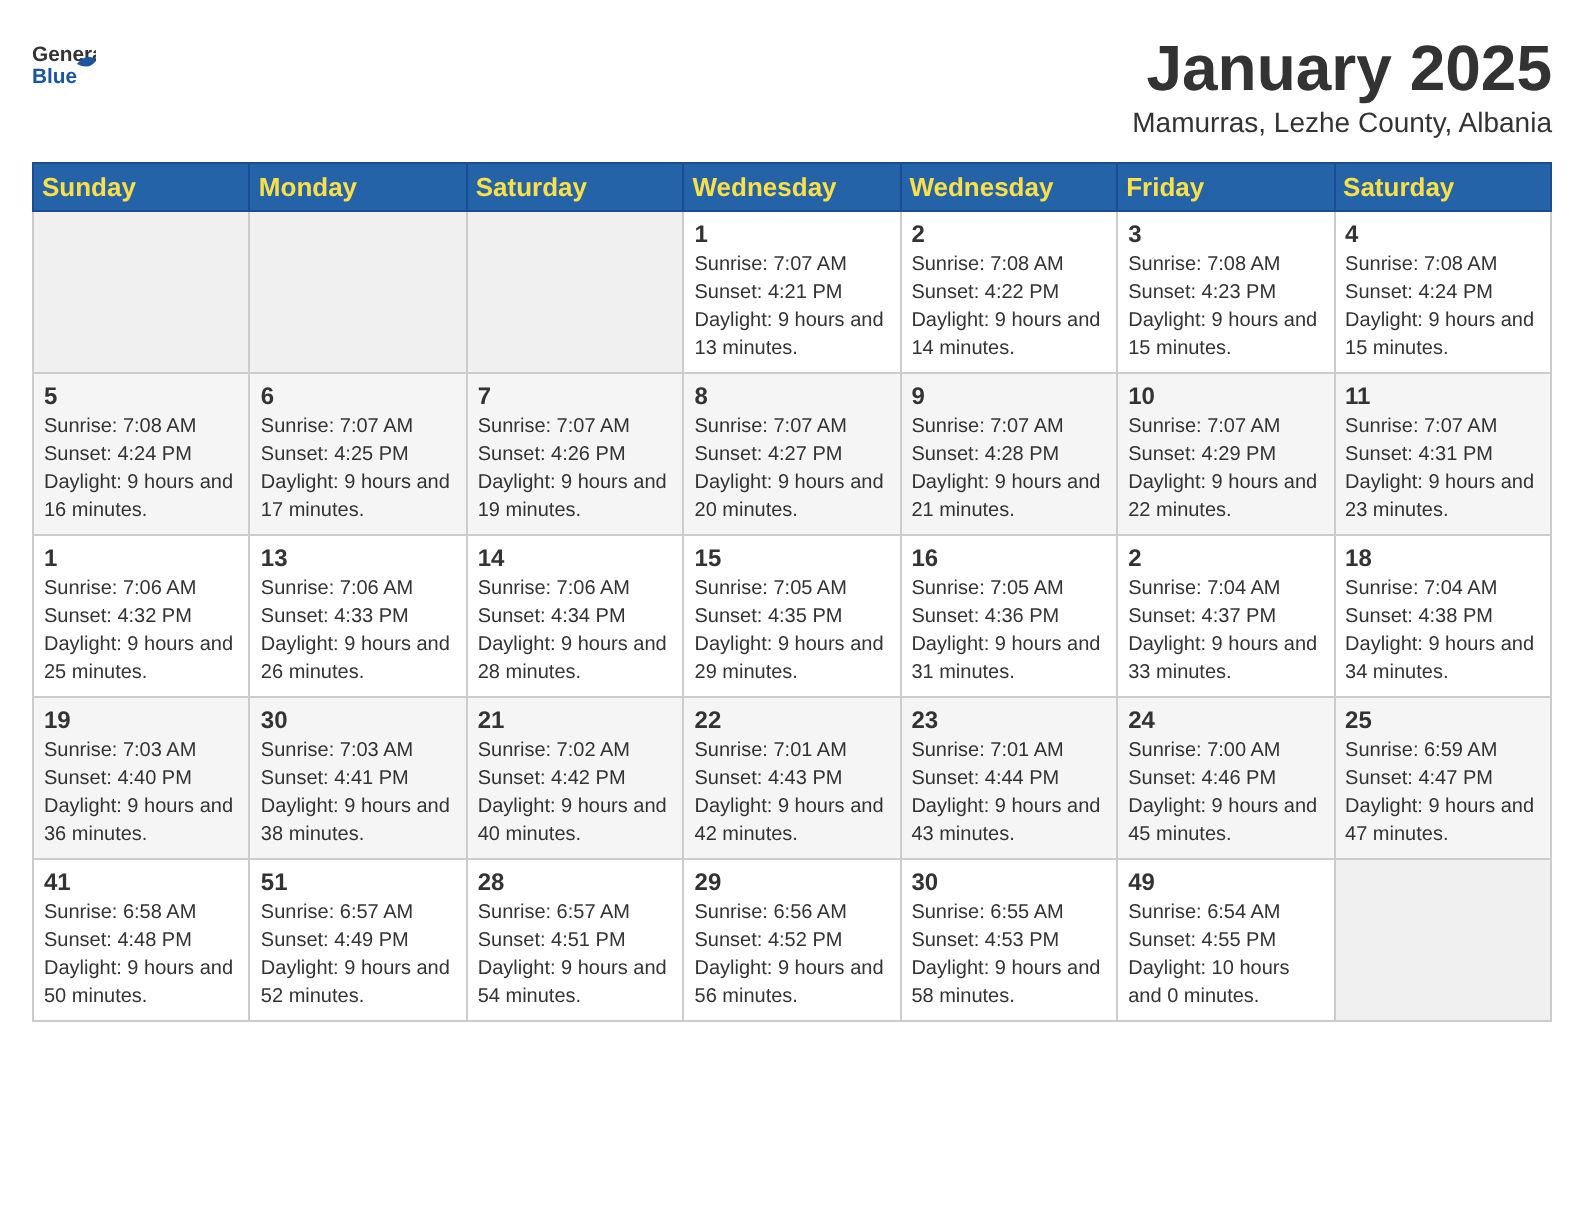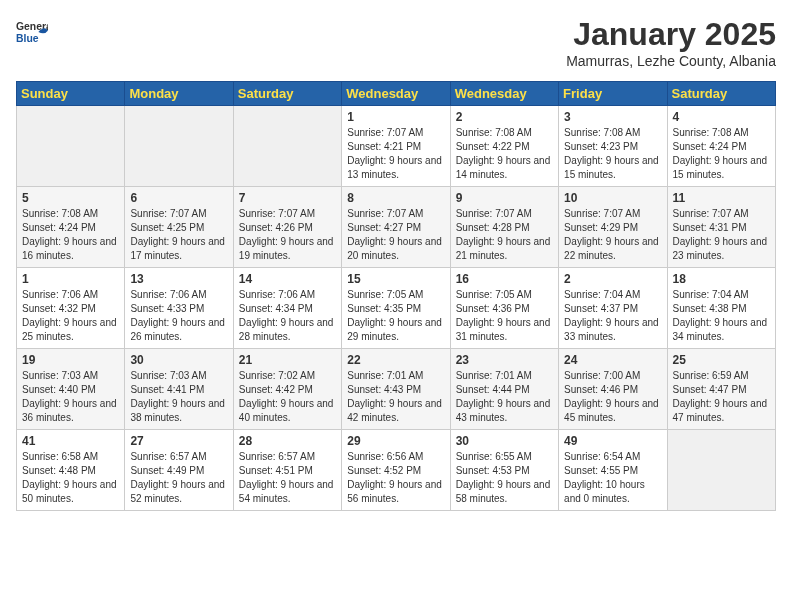--- a/index.html
+++ b/index.html
@@ -223,21 +223,21 @@
           <div class="day-number">25</div>
           <div class="day-info">Sunrise: 6:59 AM<br>Sunset: 4:47 PM<br>Daylight: 9 hours and 47 minutes.</div>
         </td>
       </tr>
       <tr>
         <td>
           <div class="day-number">41</div>
           <div class="day-info">Sunrise: 6:58 AM<br>Sunset: 4:48 PM<br>Daylight: 9 hours and 50 minutes.</div>
         </td>
         <td>
-          <div class="day-number">27</div>
+          <div class="day-number">51</div>
           <div class="day-info">Sunrise: 6:57 AM<br>Sunset: 4:49 PM<br>Daylight: 9 hours and 52 minutes.</div>
         </td>
         <td>
           <div class="day-number">28</div>
           <div class="day-info">Sunrise: 6:57 AM<br>Sunset: 4:51 PM<br>Daylight: 9 hours and 54 minutes.</div>
         </td>
         <td>
           <div class="day-number">29</div>
           <div class="day-info">Sunrise: 6:56 AM<br>Sunset: 4:52 PM<br>Daylight: 9 hours and 56 minutes.</div>
         </td>

